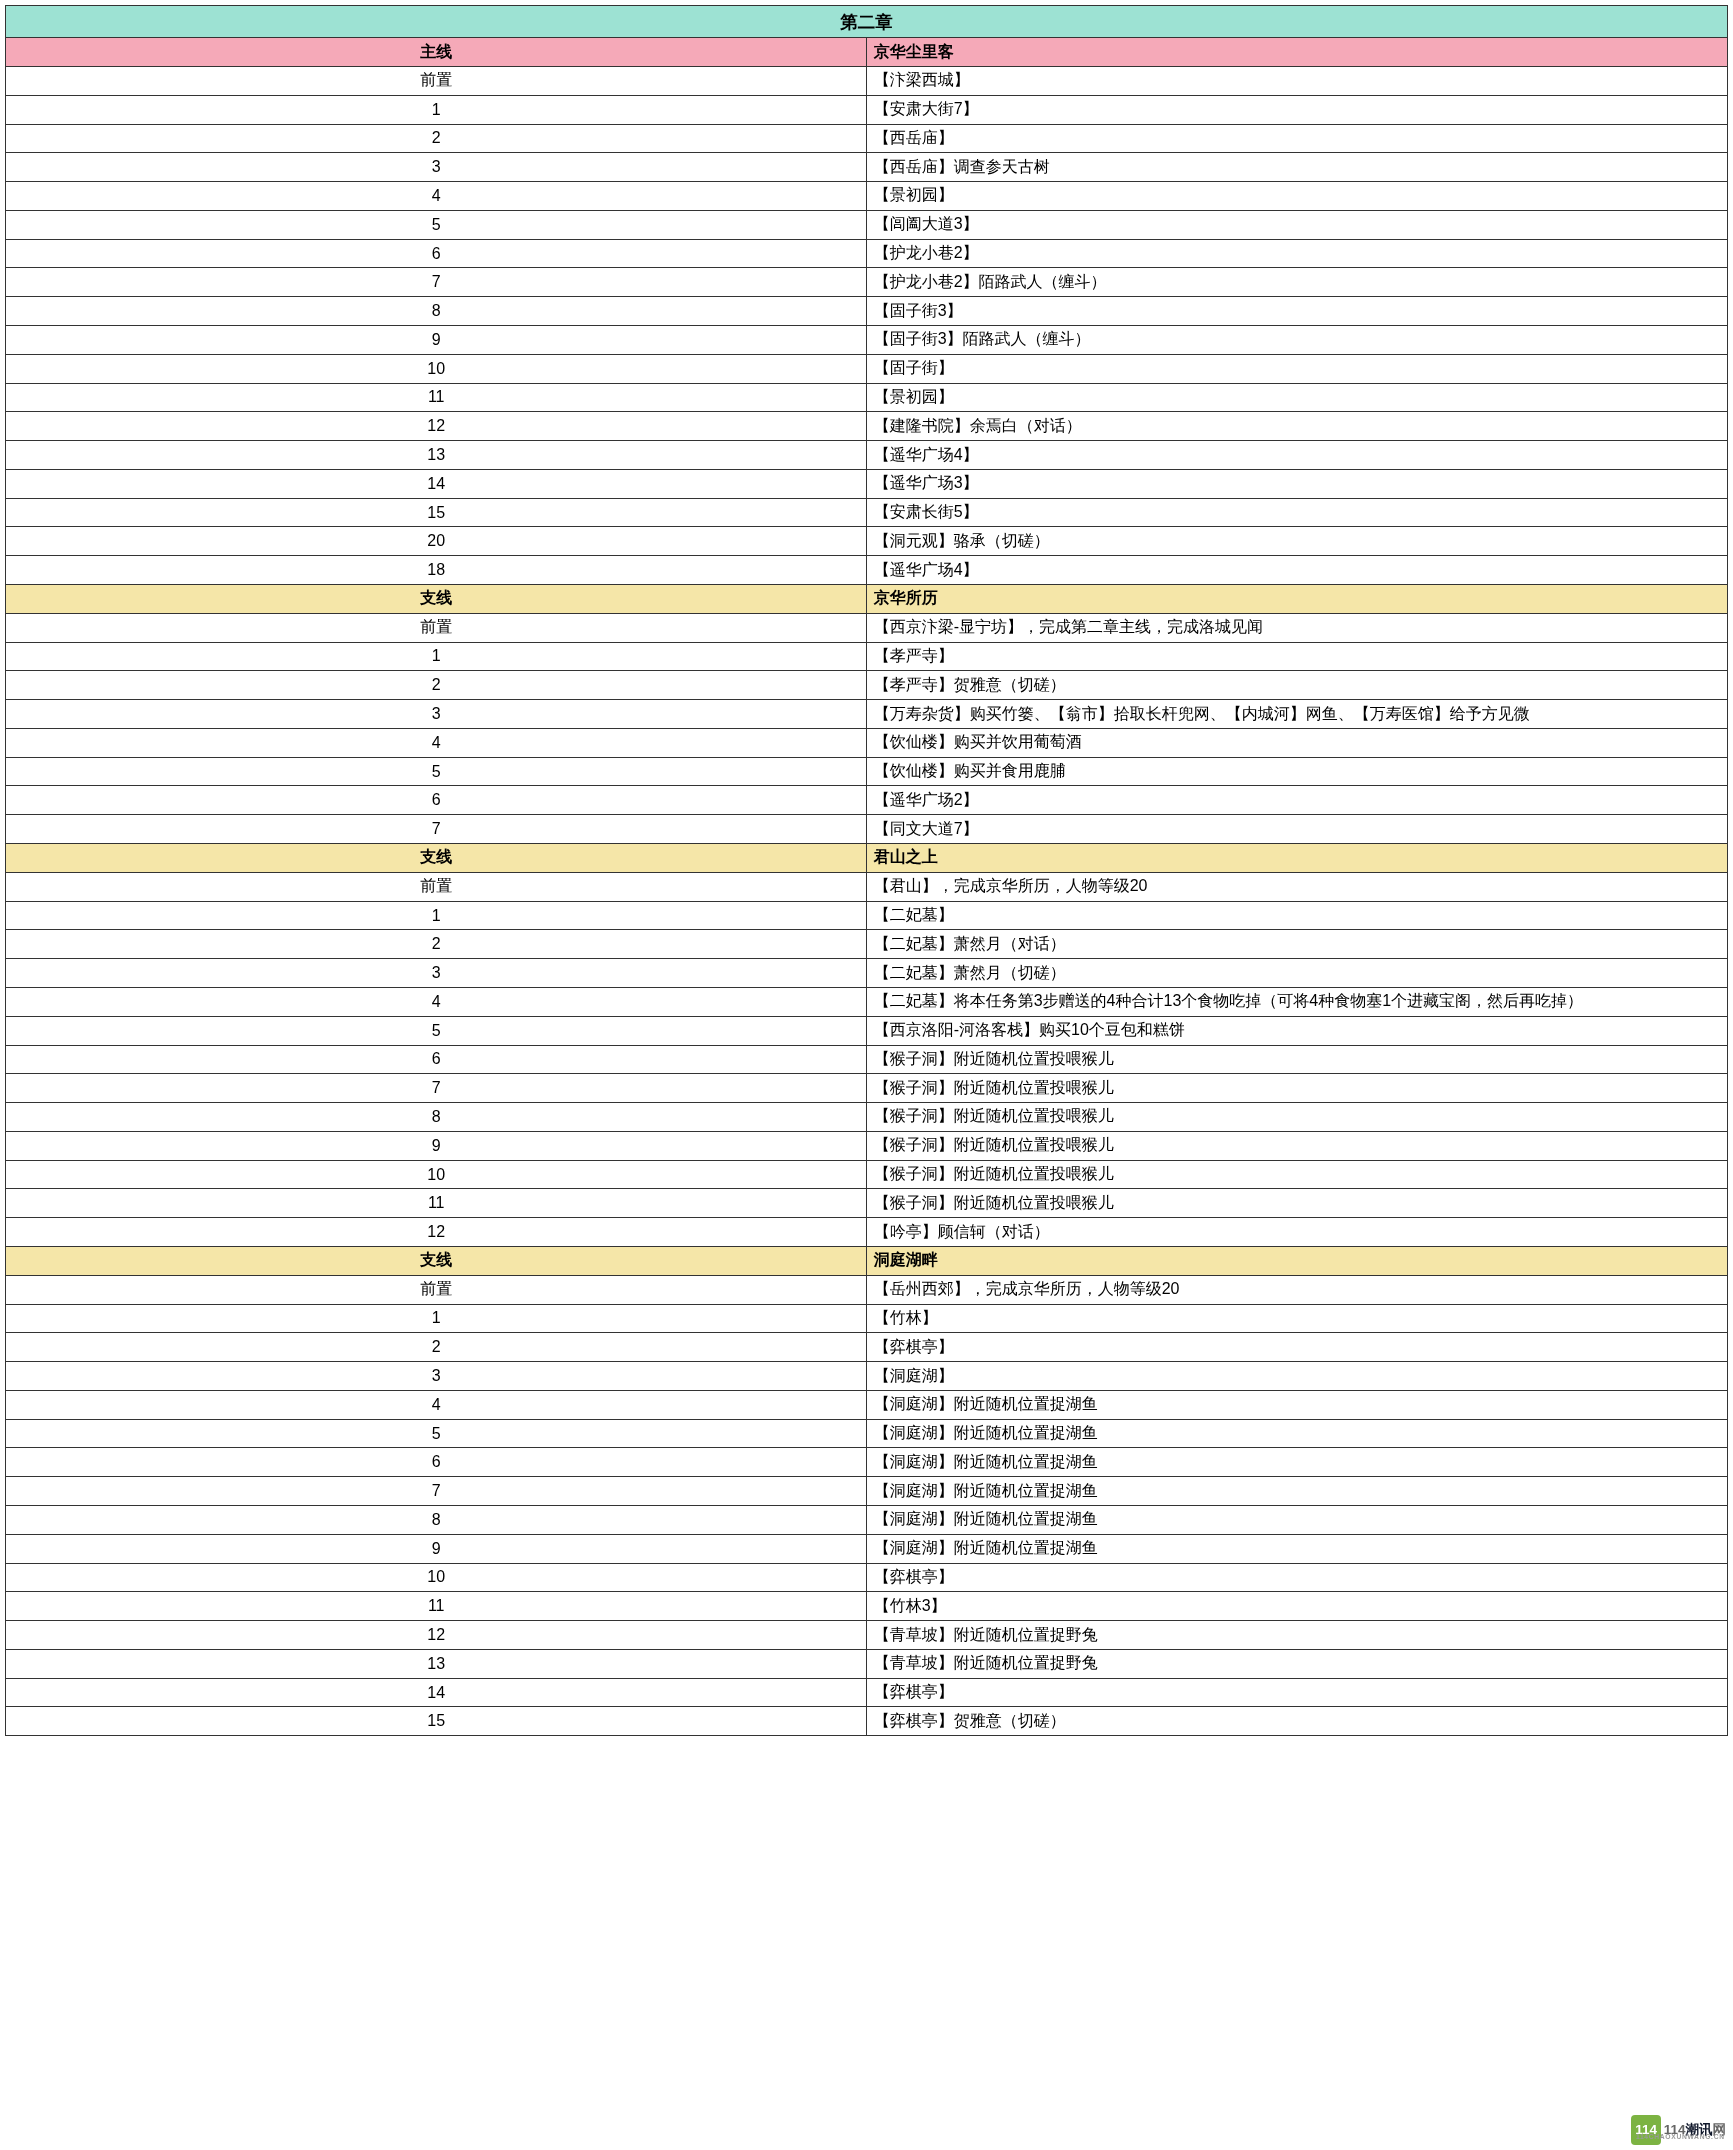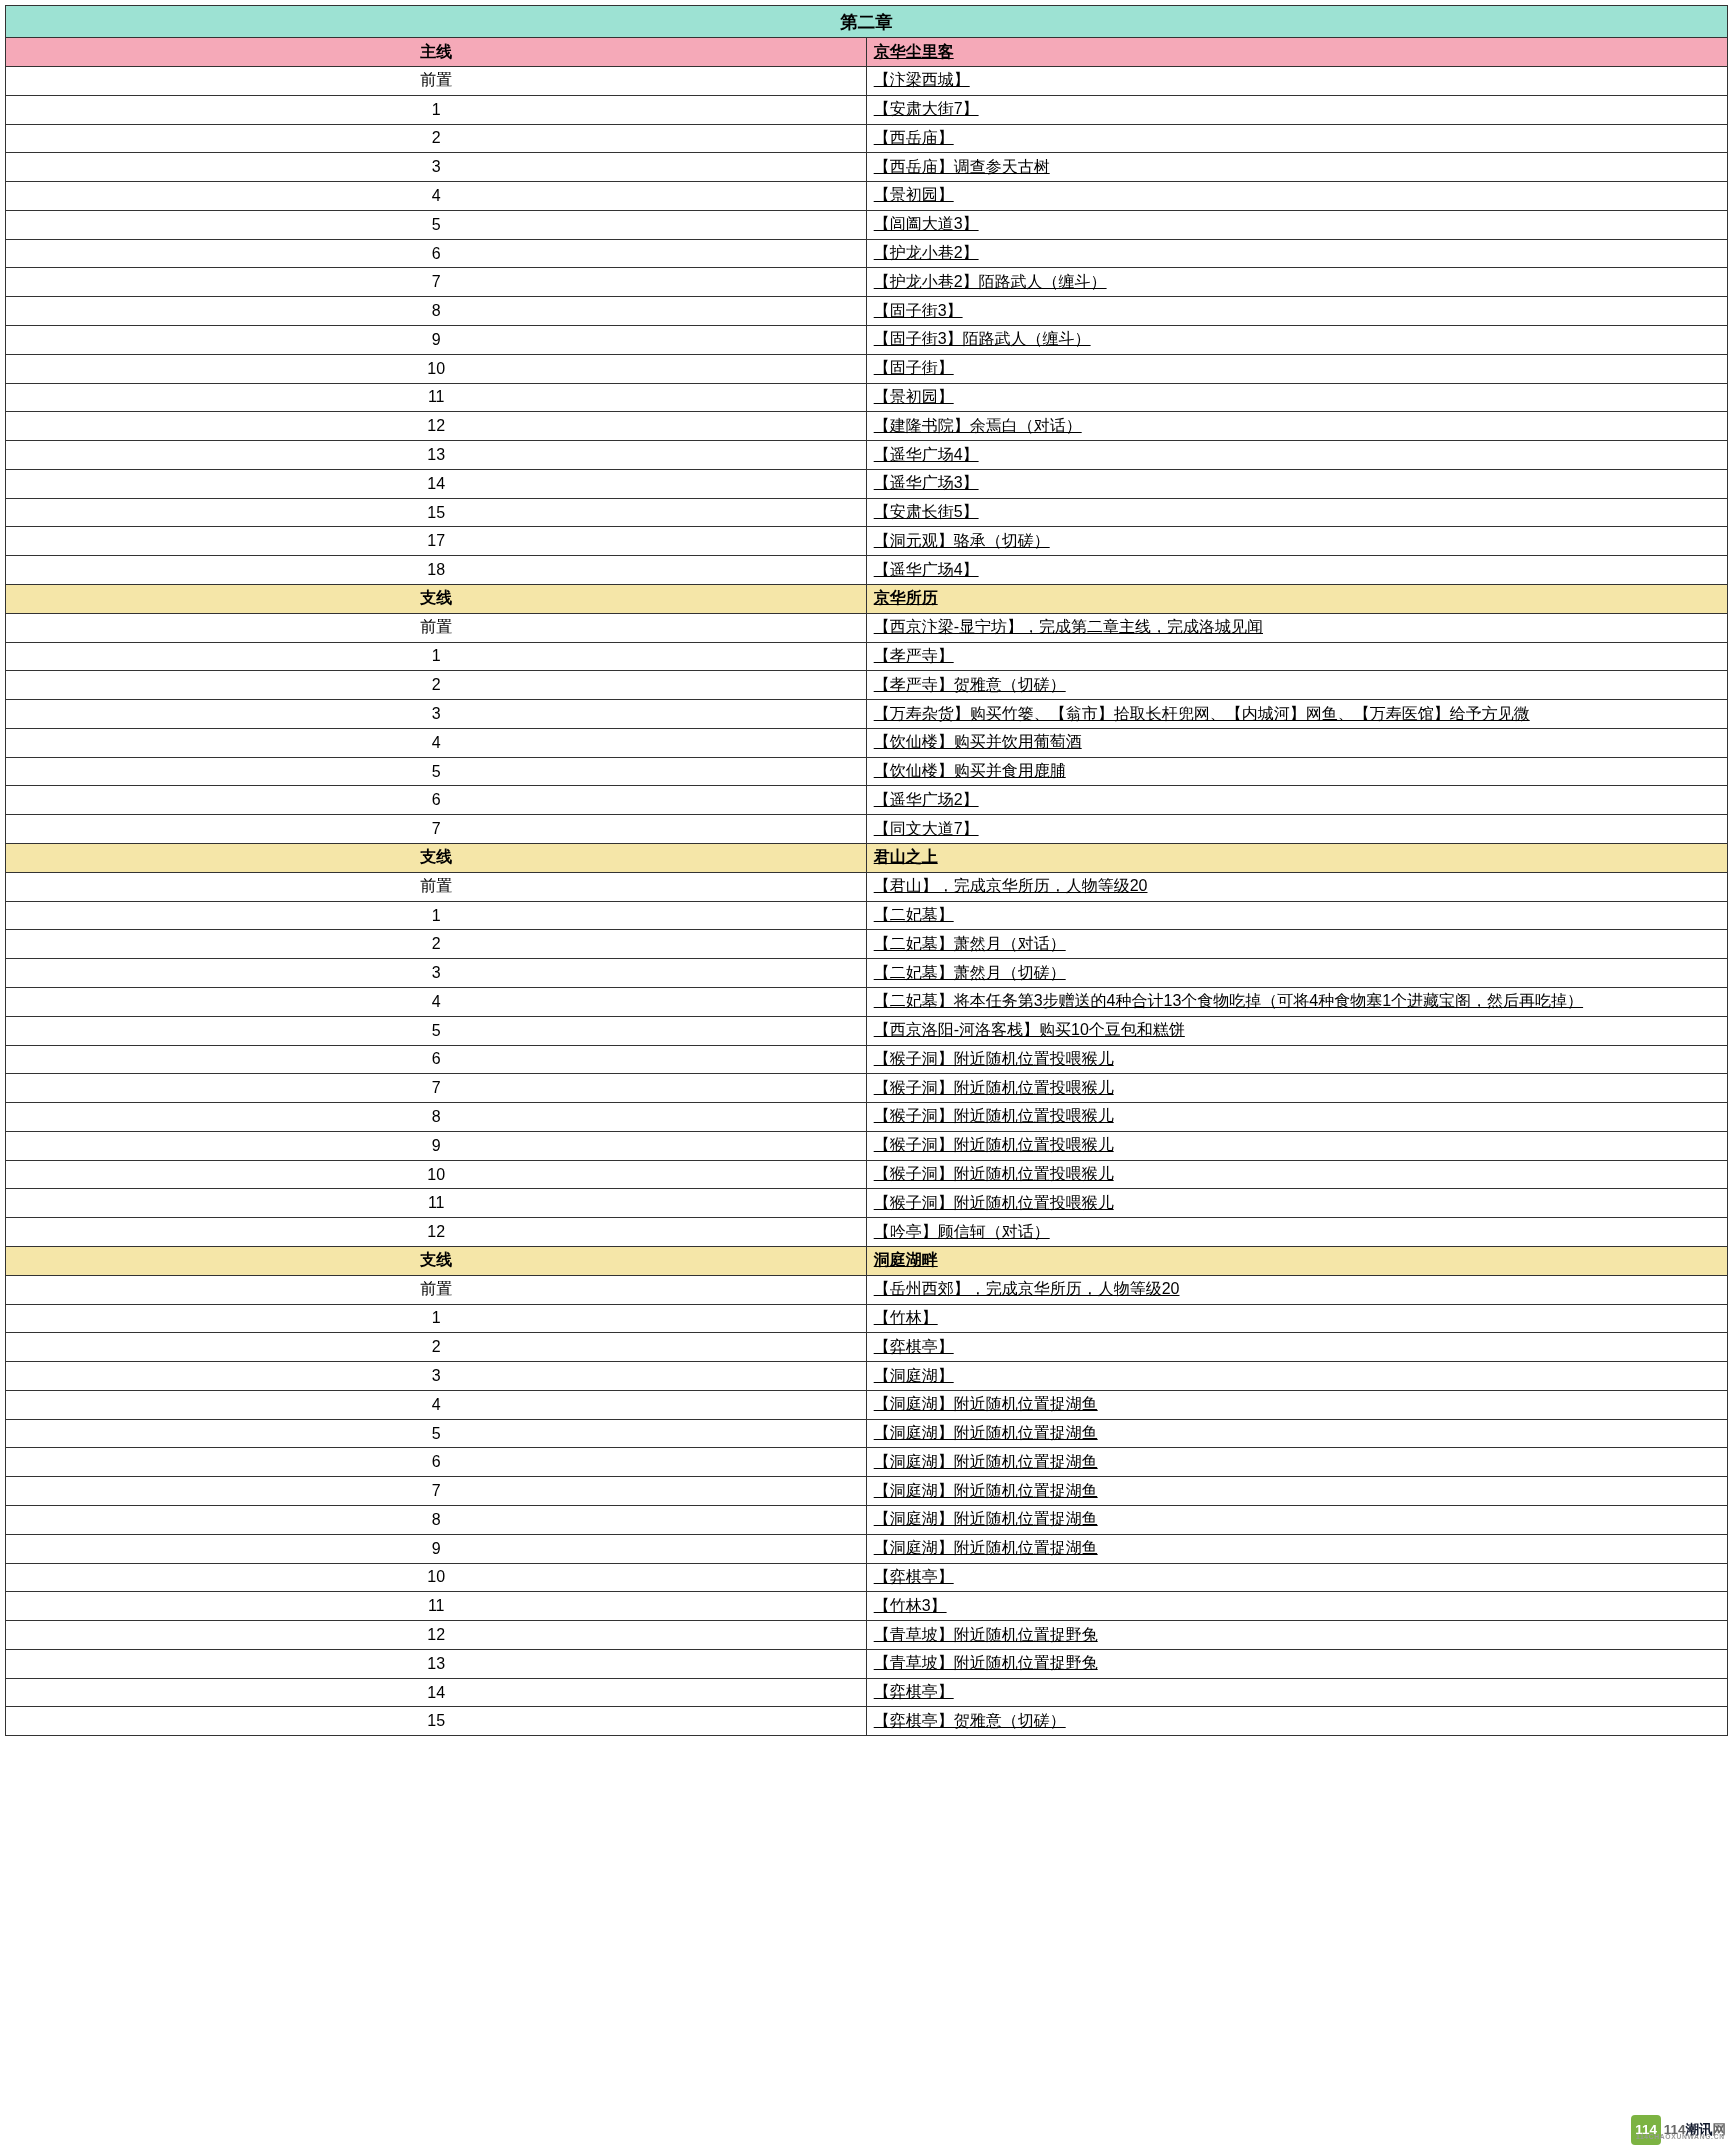--- a/index.html
+++ b/index.html
@@ -3,21 +3,21 @@
   <meta charset="utf-8">
   <style>
     * { margin: 0; padding: 0; box-sizing: border-box; }
     body { background: #fff; font-family: "Microsoft YaHei", Arial, sans-serif; padding: 5.4px; position: relative; }
     table { width: 100%; border-collapse: collapse; table-layout: fixed; }
     td, th { border: 0.7px solid #333; padding: 3.4px 6.7px; font-size: 16px; vertical-align: middle; height: 28px; }
     .chapter-header { background: #9de2d3; text-align: center; font-weight: bold; font-size: 17.5px; }
     .section-main { background: #f5a9b8; font-weight: bold; }
     .section-sub { background: #f5e6a8; font-weight: bold; }
     .num-col { width: 54px; text-align: center; }
-    .content-col { text-align: left; text-decoration: underline; }
+    .content-col { text-align: left; }
     .footer-logo { position: fixed; bottom: 5.4px; right: 7px; display: flex; align-items: center; gap: 2.7px; font-size: 13.5px; color: #666; font-weight: bold; }
     .logo-box { width: 30px; height: 30px; background: #7cb342; border-radius: 4px; display: flex; align-items: center; justify-content: center; color: #fff; font-size: 13.5px; font-weight: bold; }
     .logo-accent { color: #0f172a; }
     .logo-sub { font-size: 6.7px; color: #999; letter-spacing: 0.7px; position: absolute; bottom: -1.3px; right: 1.3px; }
   </style>
 </head>
 <body>
 
 <table>
   <tbody id="table-body">
@@ -86,21 +86,21 @@
       </tr>
       <tr>
         <td class="num-col">14</td>
         <td class="content-col">【遥华广场3】</td>
       </tr>
       <tr>
         <td class="num-col">15</td>
         <td class="content-col">【安肃长街5】</td>
       </tr>
       <tr>
-        <td class="num-col">17</td>
+        <td class="num-col">20</td>
         <td class="content-col">【洞元观】骆承（切磋）</td>
       </tr>
       <tr>
         <td class="num-col">18</td>
         <td class="content-col">【遥华广场4】</td>
       </tr>
       <tr>
         <td class="section-sub num-col">支线</td>
         <td class="section-sub content-col">京华所历</td>
       </tr>

